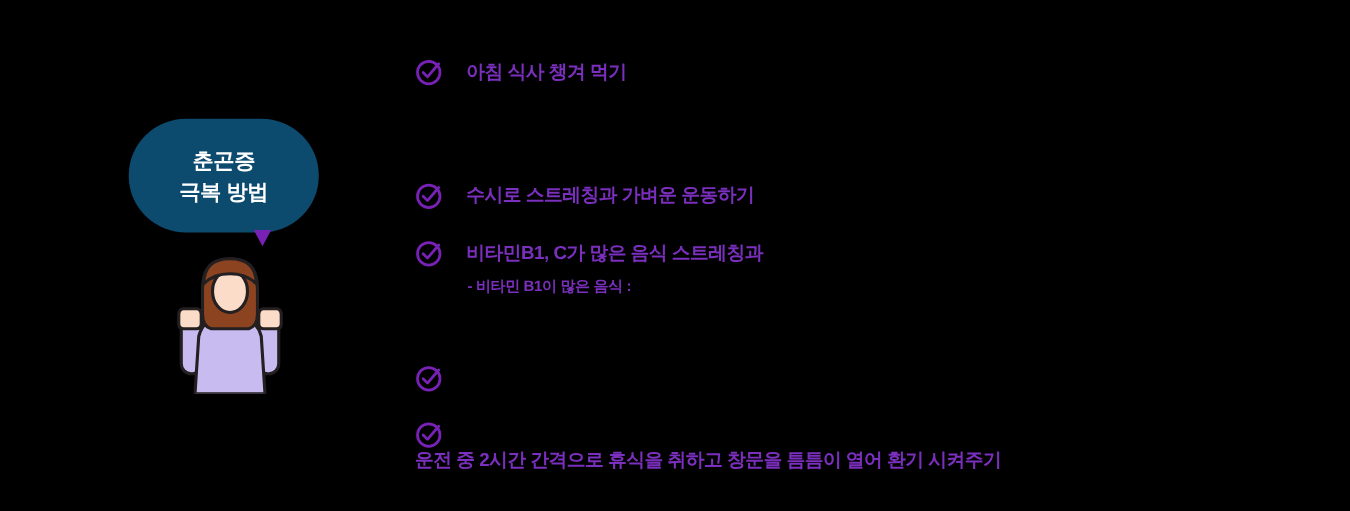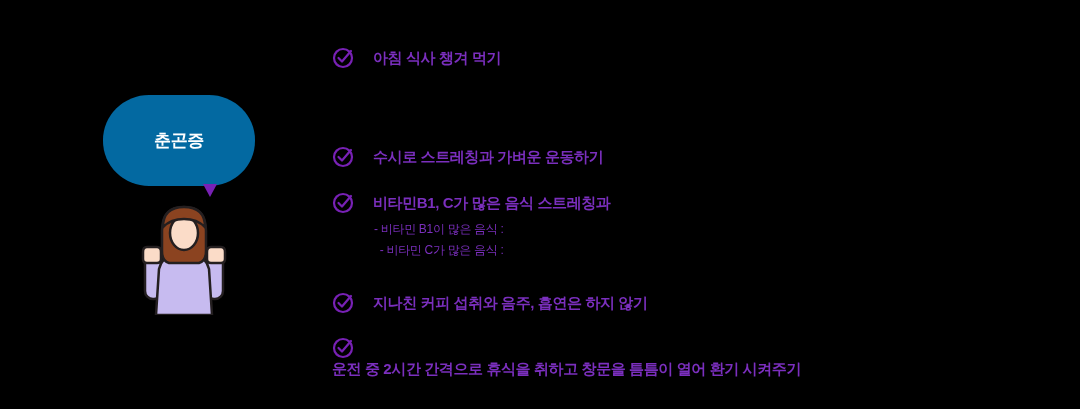--- a/index.html
+++ b/index.html
@@ -6,21 +6,21 @@
   body{
     width:1080px;height:409px;position:relative;overflow:hidden;
     font-family:"Liberation Sans","DejaVu Sans",sans-serif;
     background:#000000;
   }
   #stage{position:absolute;left:0;top:0;width:1080px;height:409px;}
 
   
   .bubble{
     position:absolute;left:103px;top:95px;width:152px;height:91px;
-    background:#0369a1;border-radius:46px/45px;
+    background:#0c4a6e;border-radius:46px/45px;
     display:flex;flex-direction:column;align-items:center;justify-content:center;
   }
   .bubble-line{
     color:#FFFFFF;font-size:17px;font-weight:bold;line-height:25px;
     letter-spacing:-0.3px;white-space:nowrap;
   }
   .bubble-tail{
     position:absolute;left:203px;top:184px;width:0;height:0;
     border-left:7px solid transparent;border-right:7px solid transparent;
     border-top:13px solid #7821B5;
@@ -32,31 +32,32 @@
   
   .checklist{position:absolute;left:332px;top:0;width:740px;height:409px;}
   .check-row{position:absolute;left:0;display:flex;align-items:flex-start;}
   .check-icon{width:24px;height:24px;flex:0 0 24px;margin-right:17px;margin-top:-3px;}
   .check-text{
     color:#7B2FBE;font-size:15px;font-weight:bold;line-height:20px;
     letter-spacing:-0.4px;white-space:nowrap;
   }
   .subitems{position:absolute;left:42px;}
   .subitem{
-    color:#7B2FBE;font-size:12px;font-weight:normal;line-height:21px;
-    letter-spacing:-0.3px;white-space:nowrap;text-align:right;
+    color:#7B2FBE;font-size:12px;font-weight:bold;line-height:21px;
+    letter-spacing:-0.3px;white-space:nowrap;
   }
 </style>
 </head>
 <body>
 
 <div id="stage">
 
   <div class="bubble">
     <div class="bubble-line">춘곤증</div>
+    <div class="bubble-line">극복 방법</div>
   </div>
   <div class="bubble-tail"></div>
 
   <div class="character">
     <svg viewBox="0 0 112 112" width="112" height="112">
 
       <rect x="17" y="52" width="17" height="44" rx="8" fill="#C7BBF0" stroke="#241F20" stroke-width="2.5"></rect>
 
       <rect x="78" y="52" width="17" height="44" rx="8" fill="#C7BBF0" stroke="#241F20" stroke-width="2.5"></rect>
 
@@ -96,29 +97,27 @@
 
     <div class="check-row" style="top:193px;">
       <svg class="check-icon" viewBox="0 0 24 24">
         <circle cx="11" cy="13" r="9" fill="none" stroke="#7821B5" stroke-width="2.2"></circle>
         <path d="M6.5 13 L10 16.5 L19 6" fill="none" stroke="#7821B5" stroke-width="2.2" stroke-linecap="round" stroke-linejoin="round"></path>
       </svg>
       <span class="check-text">비타민B1, C가 많은 음식 스트레칭과</span>
     </div>
     <div class="subitems" style="top:219px;">
       <div class="subitem">- 비타민 B1이 많은 음식 :</div>
-      <div class="subitem">- 비타민 C가 많은 음식 :</div>
     </div>
 
     <div class="check-row" style="top:293px;">
       <svg class="check-icon" viewBox="0 0 24 24">
         <circle cx="11" cy="13" r="9" fill="none" stroke="#7821B5" stroke-width="2.2"></circle>
         <path d="M6.5 13 L10 16.5 L19 6" fill="none" stroke="#7821B5" stroke-width="2.2" stroke-linecap="round" stroke-linejoin="round"></path>
       </svg>
-      <span class="check-text">지나친 커피 섭취와 음주, 흡연은 하지 않기</span>
     </div>
 
     <div class="check-row" style="top:338px;flex-direction:column;">
       <svg class="check-icon" viewBox="0 0 24 24">
         <circle cx="11" cy="13" r="9" fill="none" stroke="#7821B5" stroke-width="2.2"></circle>
         <path d="M6.5 13 L10 16.5 L19 6" fill="none" stroke="#7821B5" stroke-width="2.2" stroke-linecap="round" stroke-linejoin="round"></path>
       </svg>
       <span class="check-text">운전 중 2시간 간격으로 휴식을 취하고 창문을 틈틈이 열어 환기 시켜주기</span>
     </div>
 

